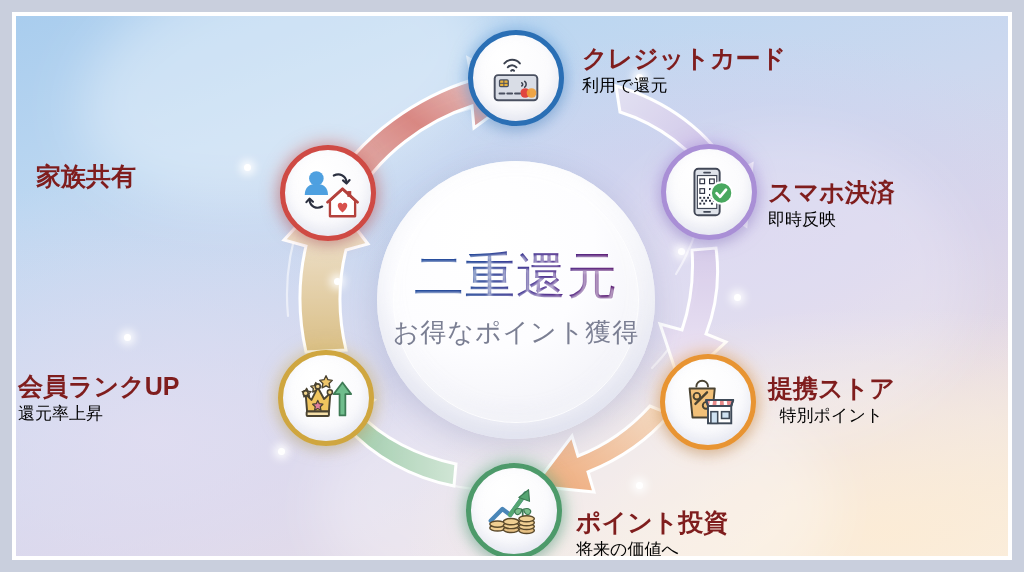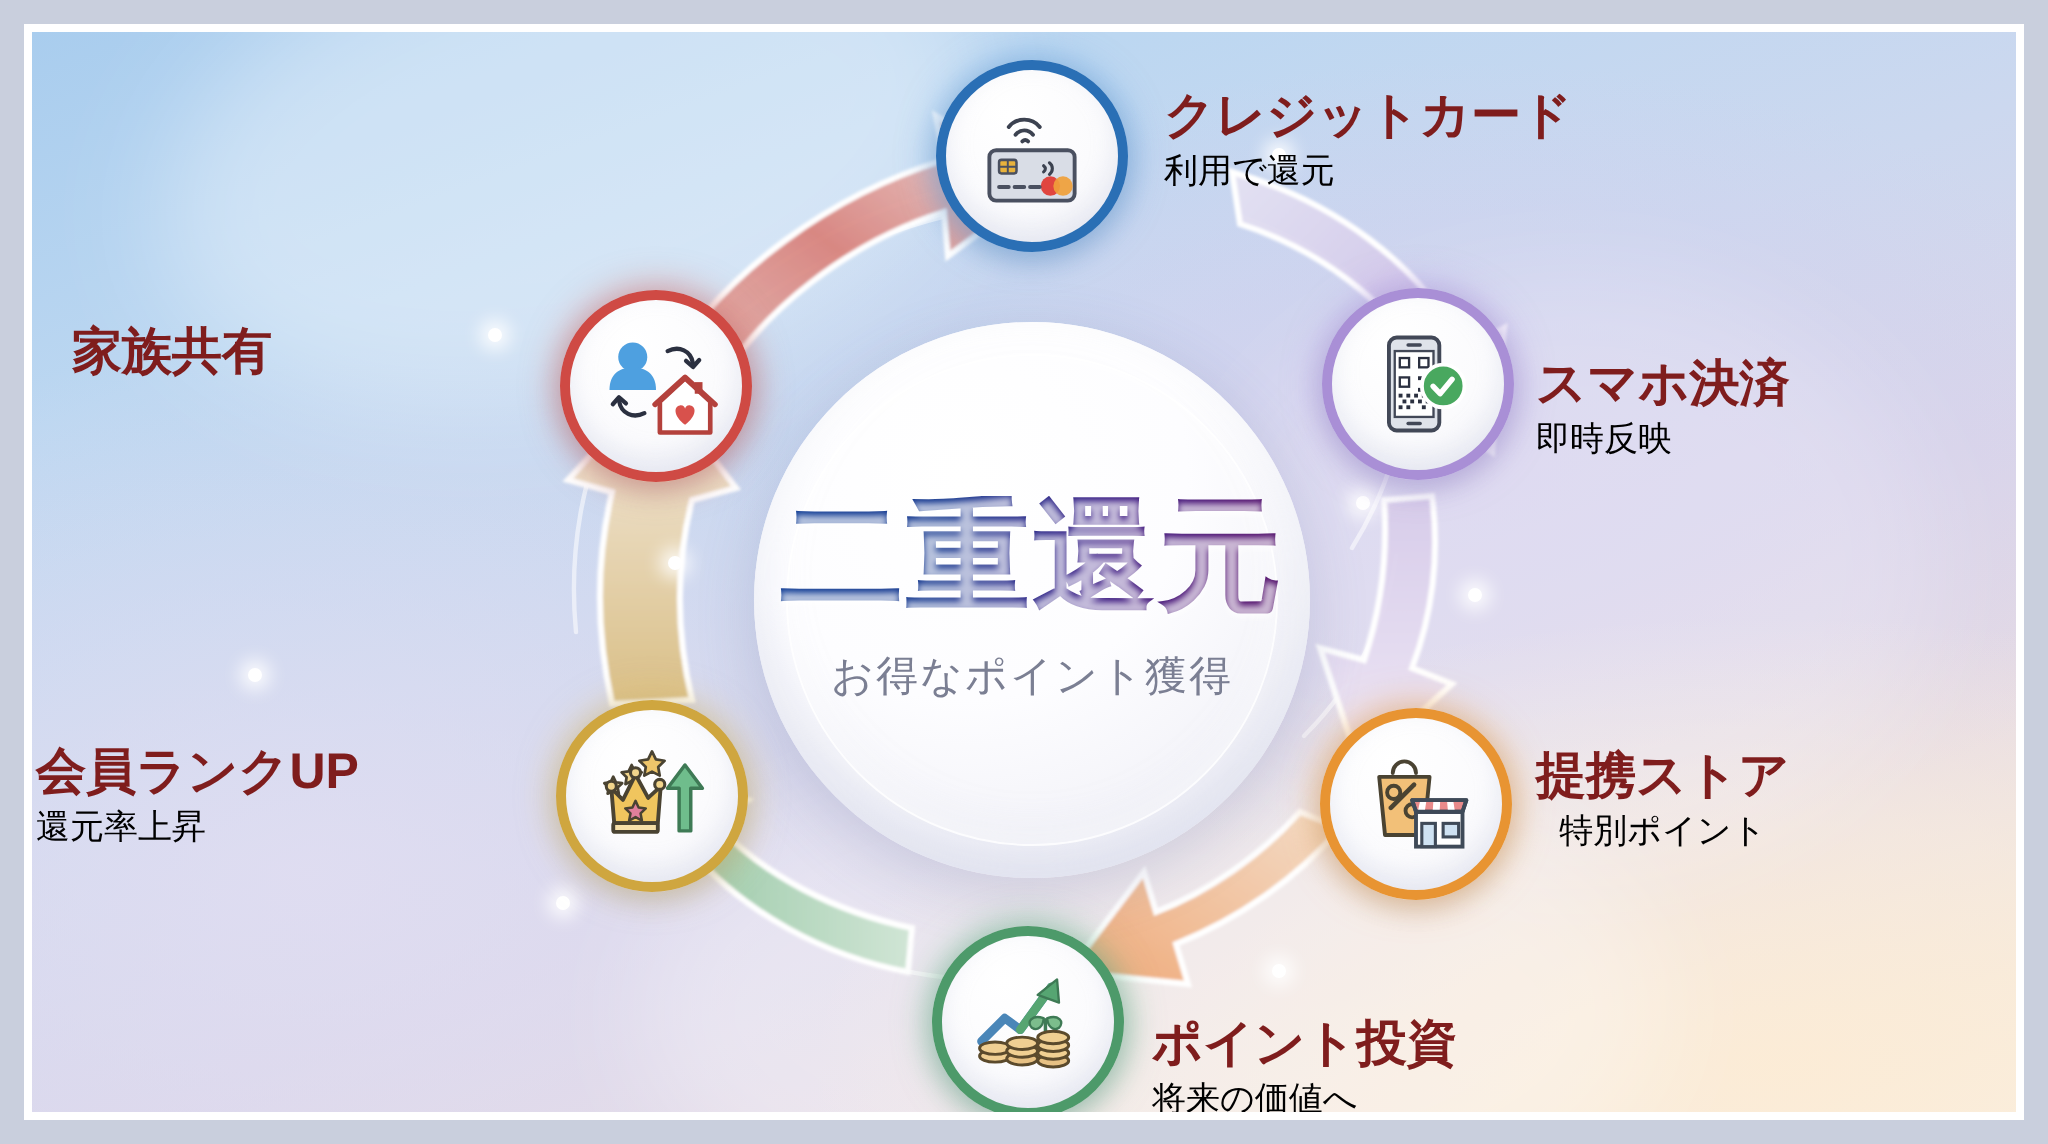--- a/index.html
+++ b/index.html
@@ -80,38 +80,38 @@
     left: 16px; top: 16px; right: 16px; bottom: 16px;
     border-radius: 50%;
     border: 1px solid rgba(255,255,255,0.85);
     box-shadow: inset 0 0 22px rgba(255,255,255,0.75);
     pointer-events: none;
   }
 
   .hub-title {
     position: relative;
     z-index: 2;
-    font-size: 62px;
-    font-weight: bold;
+    font-size: 50px;
+    font-weight: normal;
     letter-spacing: 1px;
     line-height: 1;
     background: linear-gradient(100deg, #0f3d96 0%, #16388f 32%, #3a1d85 62%, #4e0d6e 88%, #521069 100%);
     -webkit-background-clip: text;
     background-clip: text;
     color: transparent;
     -webkit-text-fill-color: transparent;
     text-shadow: 0 2px 3px rgba(255,255,255,0.7);
     white-space: nowrap;
   }
 
   .hub-sub {
     position: relative;
     z-index: 2;
     margin-top: 14px;
-    font-size: 21px;
+    font-size: 26px;
     color: #7b7f93;
     letter-spacing: 1px;
     white-space: nowrap;
     font-family: Liberation Serif, serif;
   }
 
   
   .node {
     position: absolute;
     width: 96px; height: 96px;

